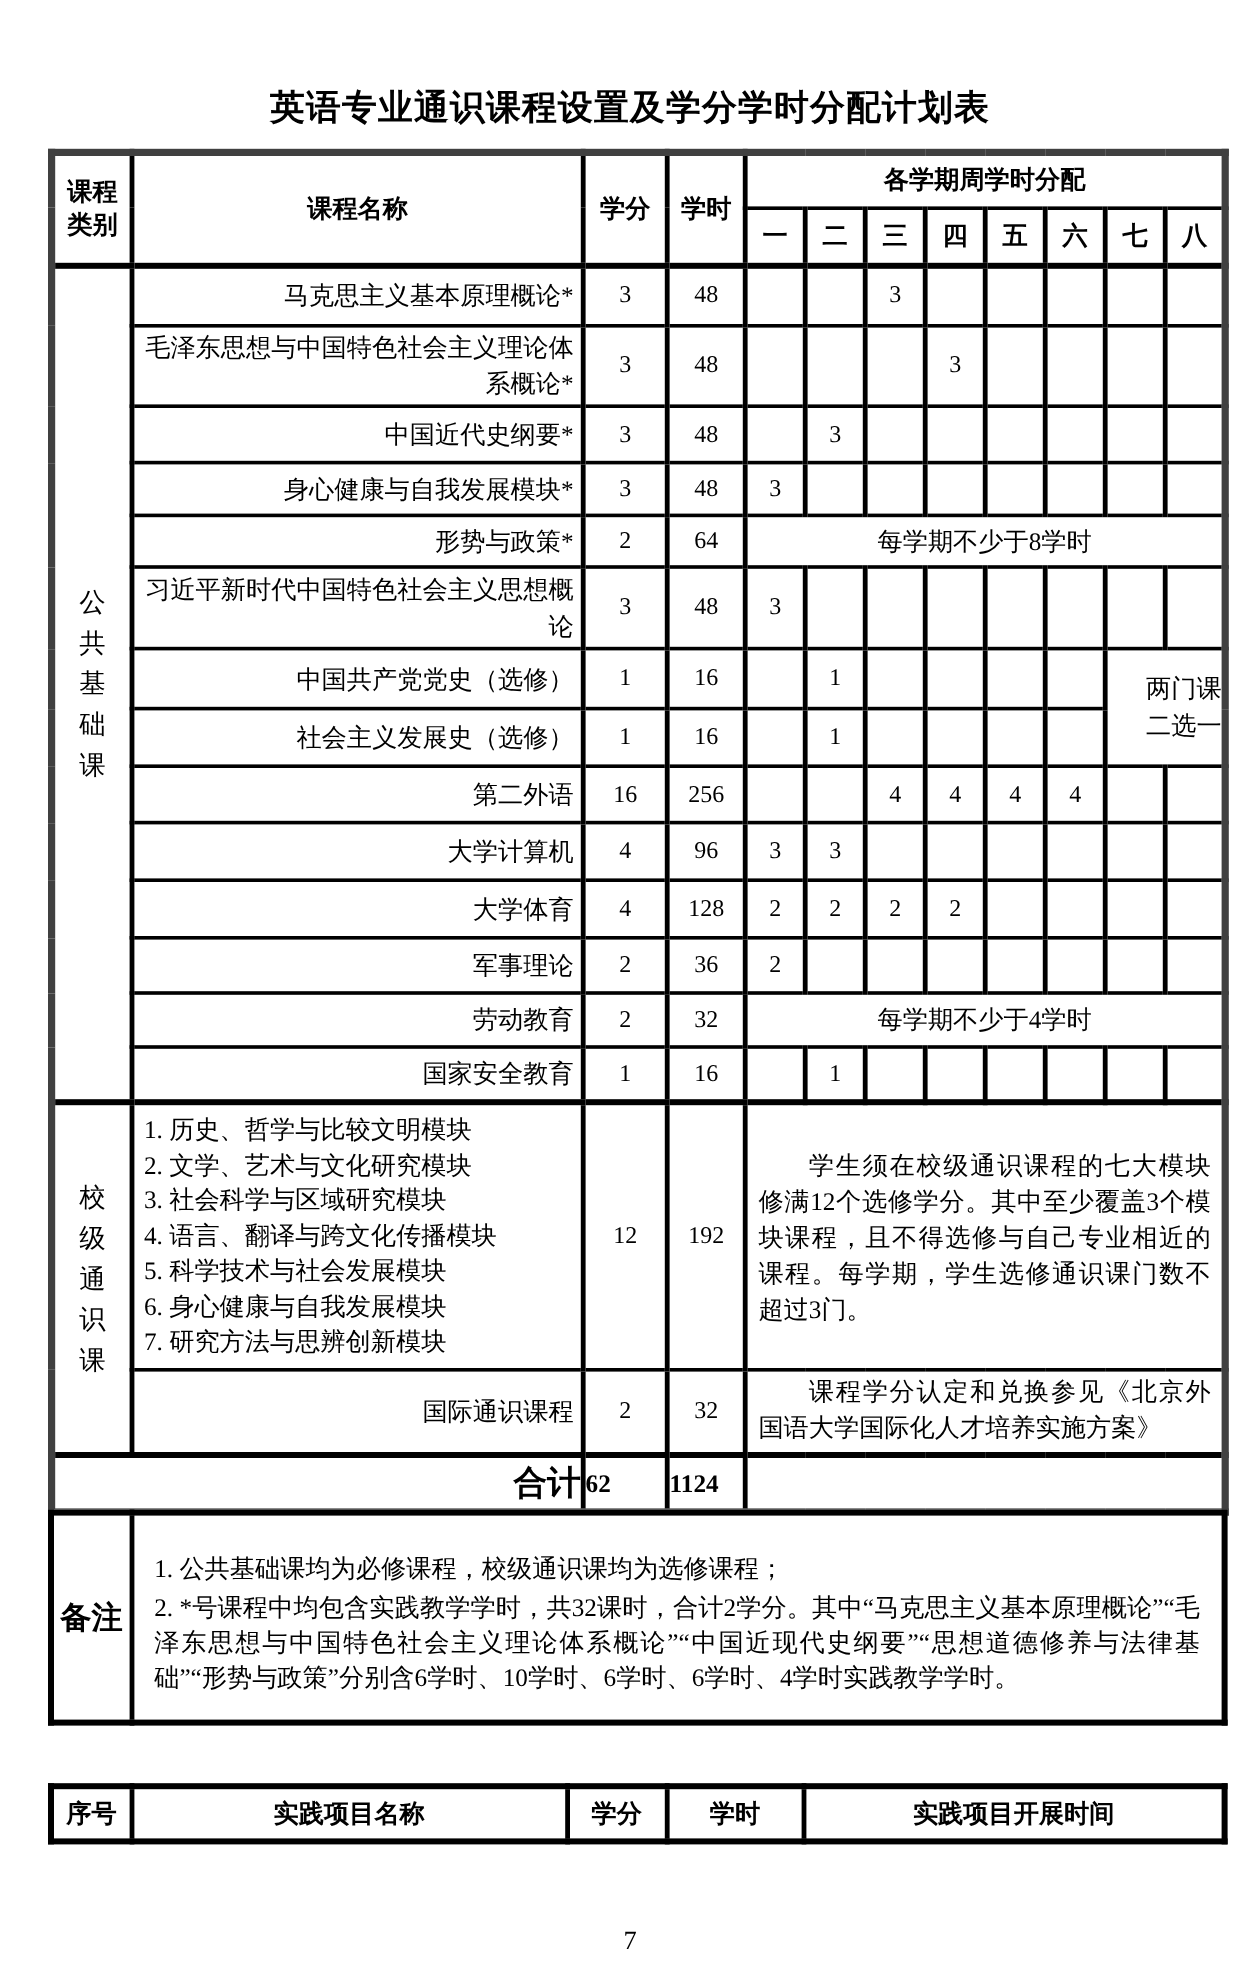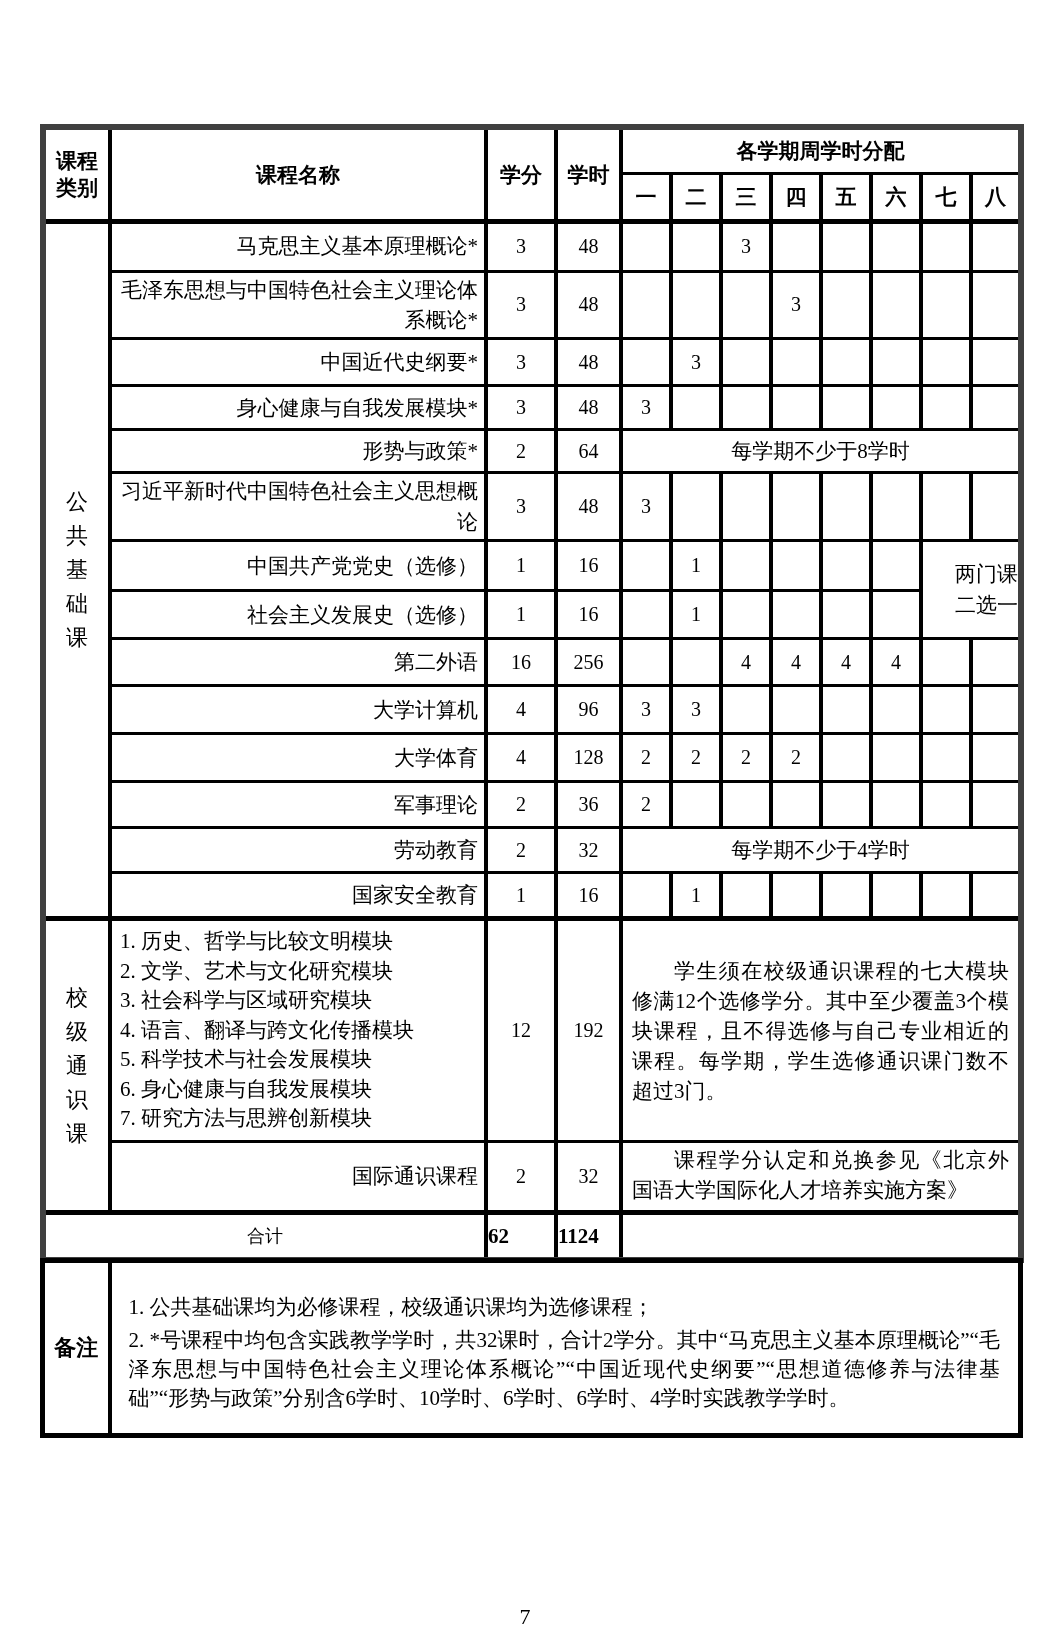--- a/index.html
+++ b/index.html
@@ -36,32 +36,33 @@
   .name  { font-size:21px; text-align:right; padding:2px 6px 2px 9px; line-height:1.45; }
   .num   { font-size:20px; text-align:center; }
   .snote { font-size:21px; text-align:center; }
   .vcell { text-align:center; }
   .vtext { width:25px; margin:0 auto; font-size:22px; line-height:34px; word-break:break-all; text-align:center; }
   .choice{ font-size:21px; text-align:right; line-height:31px; }
   .modules { font-size:21px; line-height:29.5px; text-align:left; padding:6px 4px 6px 8px; }
   .bignote { font-size:21px; line-height:30px; text-align:justify; padding:2px 9px; vertical-align:middle; }
   .bignote .ind { text-indent:2em; }
   .clip { height:63px; overflow:hidden; text-indent:2em; }
-  .total-label { font-family:"Liberation Sans","DejaVu Sans",sans-serif; font-weight:normal; font-size:18px; text-align:center; }
+  .total-label { font-family:"Liberation Sans","DejaVu Sans",sans-serif; font-weight:bold; font-size:28px; text-align:right; }
   .total-num { font-weight:bold; font-size:21px; text-align:left; }
-  .remark-label { font-family:"Liberation Sans","DejaVu Sans",sans-serif; font-weight:bold; font-size:22px; text-align:center; }
+  .remark-label { font-family:"Liberation Sans","DejaVu Sans",sans-serif; font-weight:bold; font-size:26px; text-align:center; }
   .remark-body { vertical-align:top; padding:26px 14px 6px 13px; font-size:21px; line-height:29px; text-align:justify; }
   .remark-body p { margin:4px; }
   .page-number { position:absolute; top:1604px; left:0; width:1050px; text-align:center; font-size:22px; }
 </style>
 </head>
 <body>
 
 <div class="page">
 
+  <div class="doc-title">英语专业通识课程设置及学分学时分配计划表</div>
 
   <table class="main-table">
     <colgroup>
       <col style="width:67px">
         <col style="width:376px">
         <col style="width:70px">
         <col style="width:65px">
       <col style="width:50px">
         <col style="width:50px">
         <col style="width:50px">
@@ -309,16 +310,34 @@
       <td class="remark-label">备注</td>
       <td class="remark-body">
         <p>1. 公共基础课均为必修课程，校级通识课均为选修课程；</p>
         <p>2. *号课程中均包含实践教学学时，共32课时，合计2学分。其中“马克思主义基本原理概论”“毛泽东思想与中国特色社会主义理论体系概论”“中国近现代史纲要”“思想道德修养与法律基础”“形势与政策”分别含6学时、10学时、6学时、6学时、4学时实践教学学时。</p>
       </td>
     </tr>
   </tbody>
     </table>
 
 
+  <table class="practice-table">
+    <colgroup>
+      <col style="width:67px">
+        <col style="width:363px">
+        <col style="width:83px">
+        <col style="width:114px">
+        <col style="width:351px">
+    </colgroup>
+    <tbody>
+        <tr style="height:46px">
+      <td class="h">序号</td>
+      <td class="h">实践项目名称</td>
+      <td class="h">学分</td>
+      <td class="h">学时</td>
+      <td class="h">实践项目开展时间</td>
+    </tr>
+  </tbody>
+    </table>
 
   <div class="page-number">7</div>
 
 </div>
 
 </body></html>

